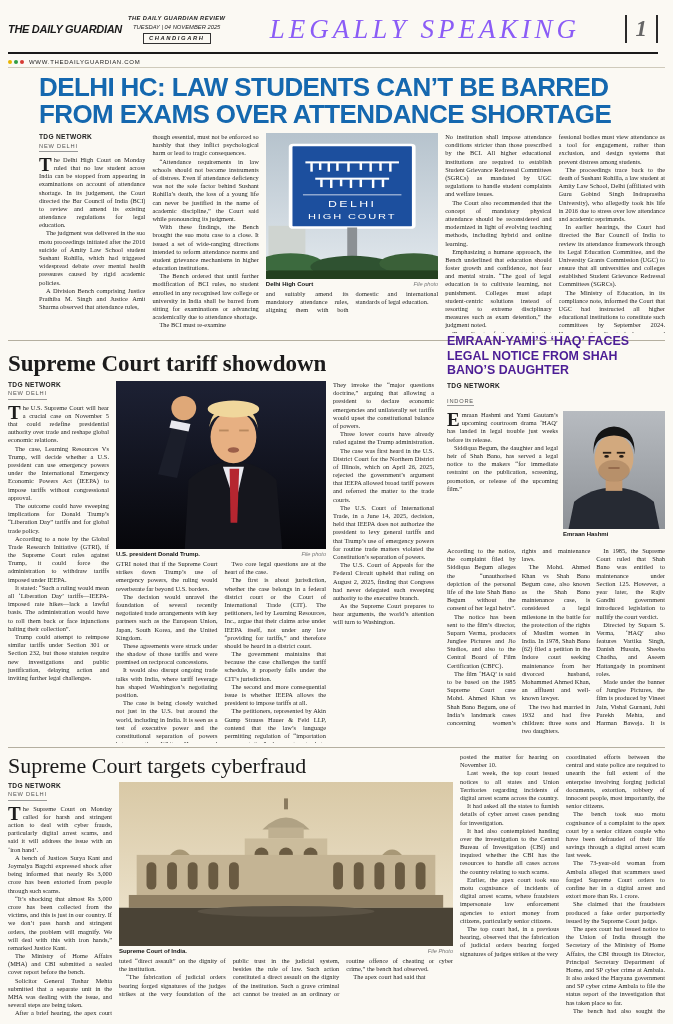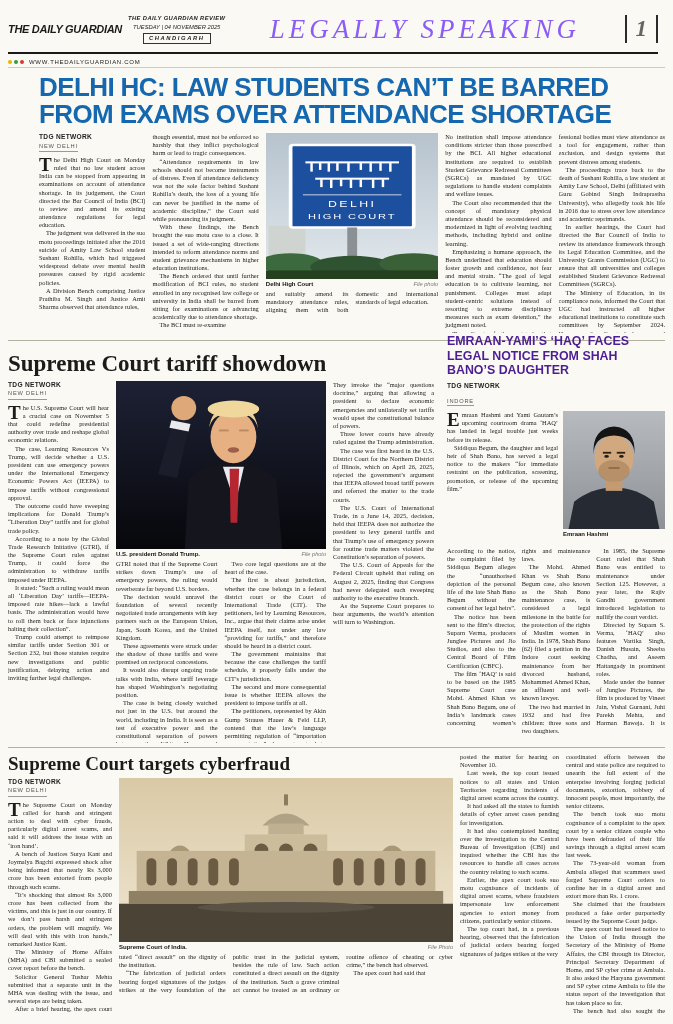--- a/index.html
+++ b/index.html
@@ -69,21 +69,21 @@
   .haq h2 { font-family:"Liberation Sans", sans-serif; font-weight:700; font-size:12.4px;
             line-height:1.18; margin-bottom:4px; color:#4c1d95; }
   .haq-top { display:flex; gap:5px; height:132px; overflow:hidden; }
   .haq-photo-wrap { width:102px; flex:0 0 102px; }
   .haq-img { width:102px; height:118px; }
   .haq-cols { column-count:3; column-gap:6px; height:196px; overflow:hidden; margin-top:4px; }
 
   
   .cyber { position:absolute; top:753px; left:8px; right:8px; height:263px; display:flex; gap:7px; overflow:hidden; }
   .cyber-left { width:445px; flex:0 0 445px; display:flex; flex-direction:column; }
-  .cyber h2 { font-size:19px; font-weight:700; margin-bottom:3px; }
+  .cyber h2 { font-size:22px; font-weight:400; margin-bottom:3px; }
   .cyber-inner { display:flex; gap:7px; flex:1; overflow:hidden; }
   .cyber-col1 { width:104px; flex:0 0 104px; overflow:hidden; }
   .cyber-photo { flex:1; display:flex; flex-direction:column; overflow:hidden; }
   .sc-img { width:100%; height:164px; }
   .under3 { column-count:3; column-gap:7px; overflow:hidden; flex:1; }
   .cyber-right { flex:1; display:flex; gap:7px; overflow:hidden; }
 </style>
 </head>
 <body>
 

